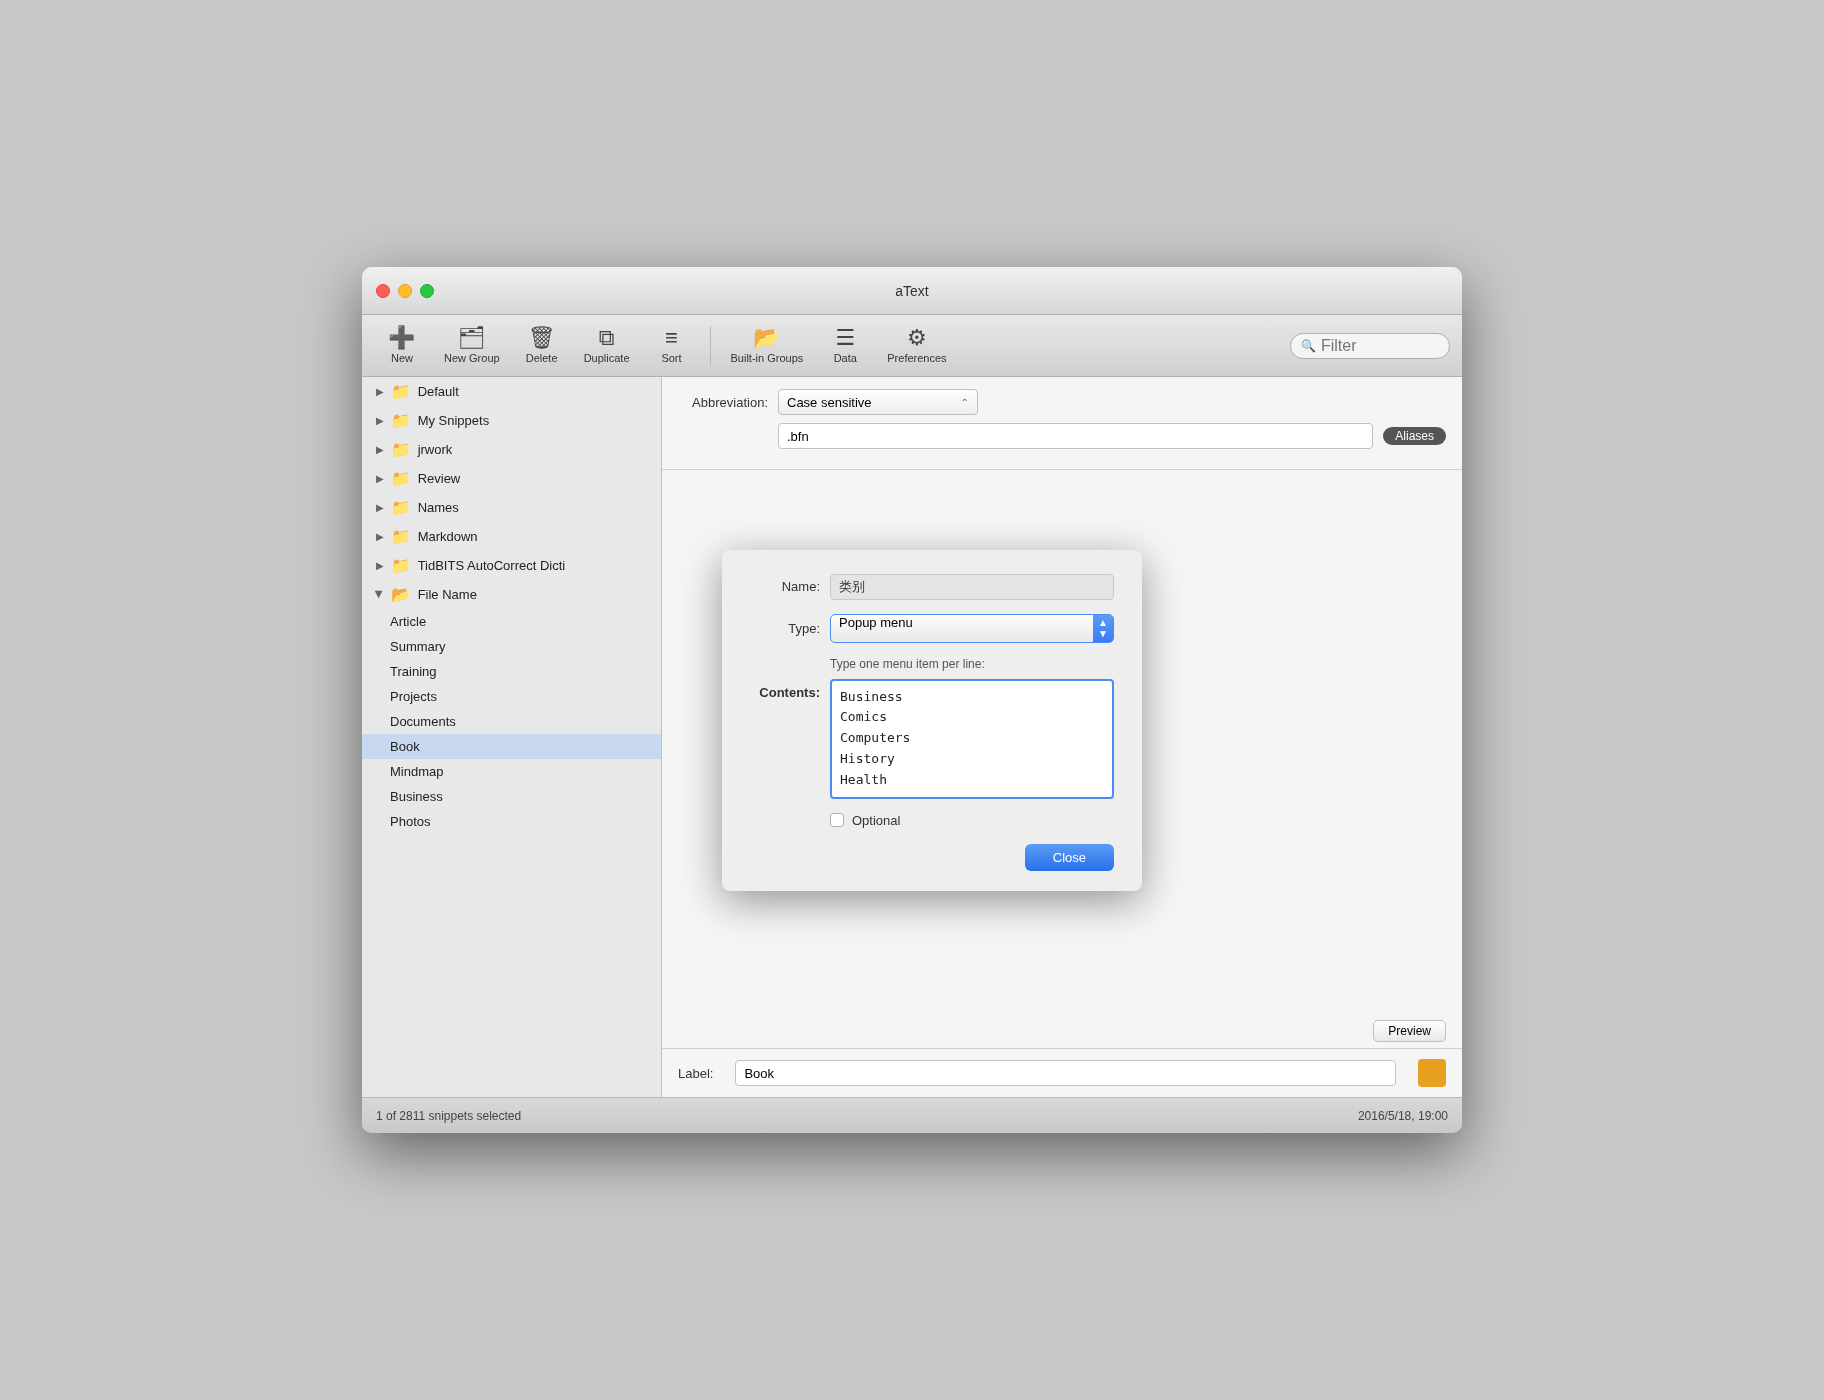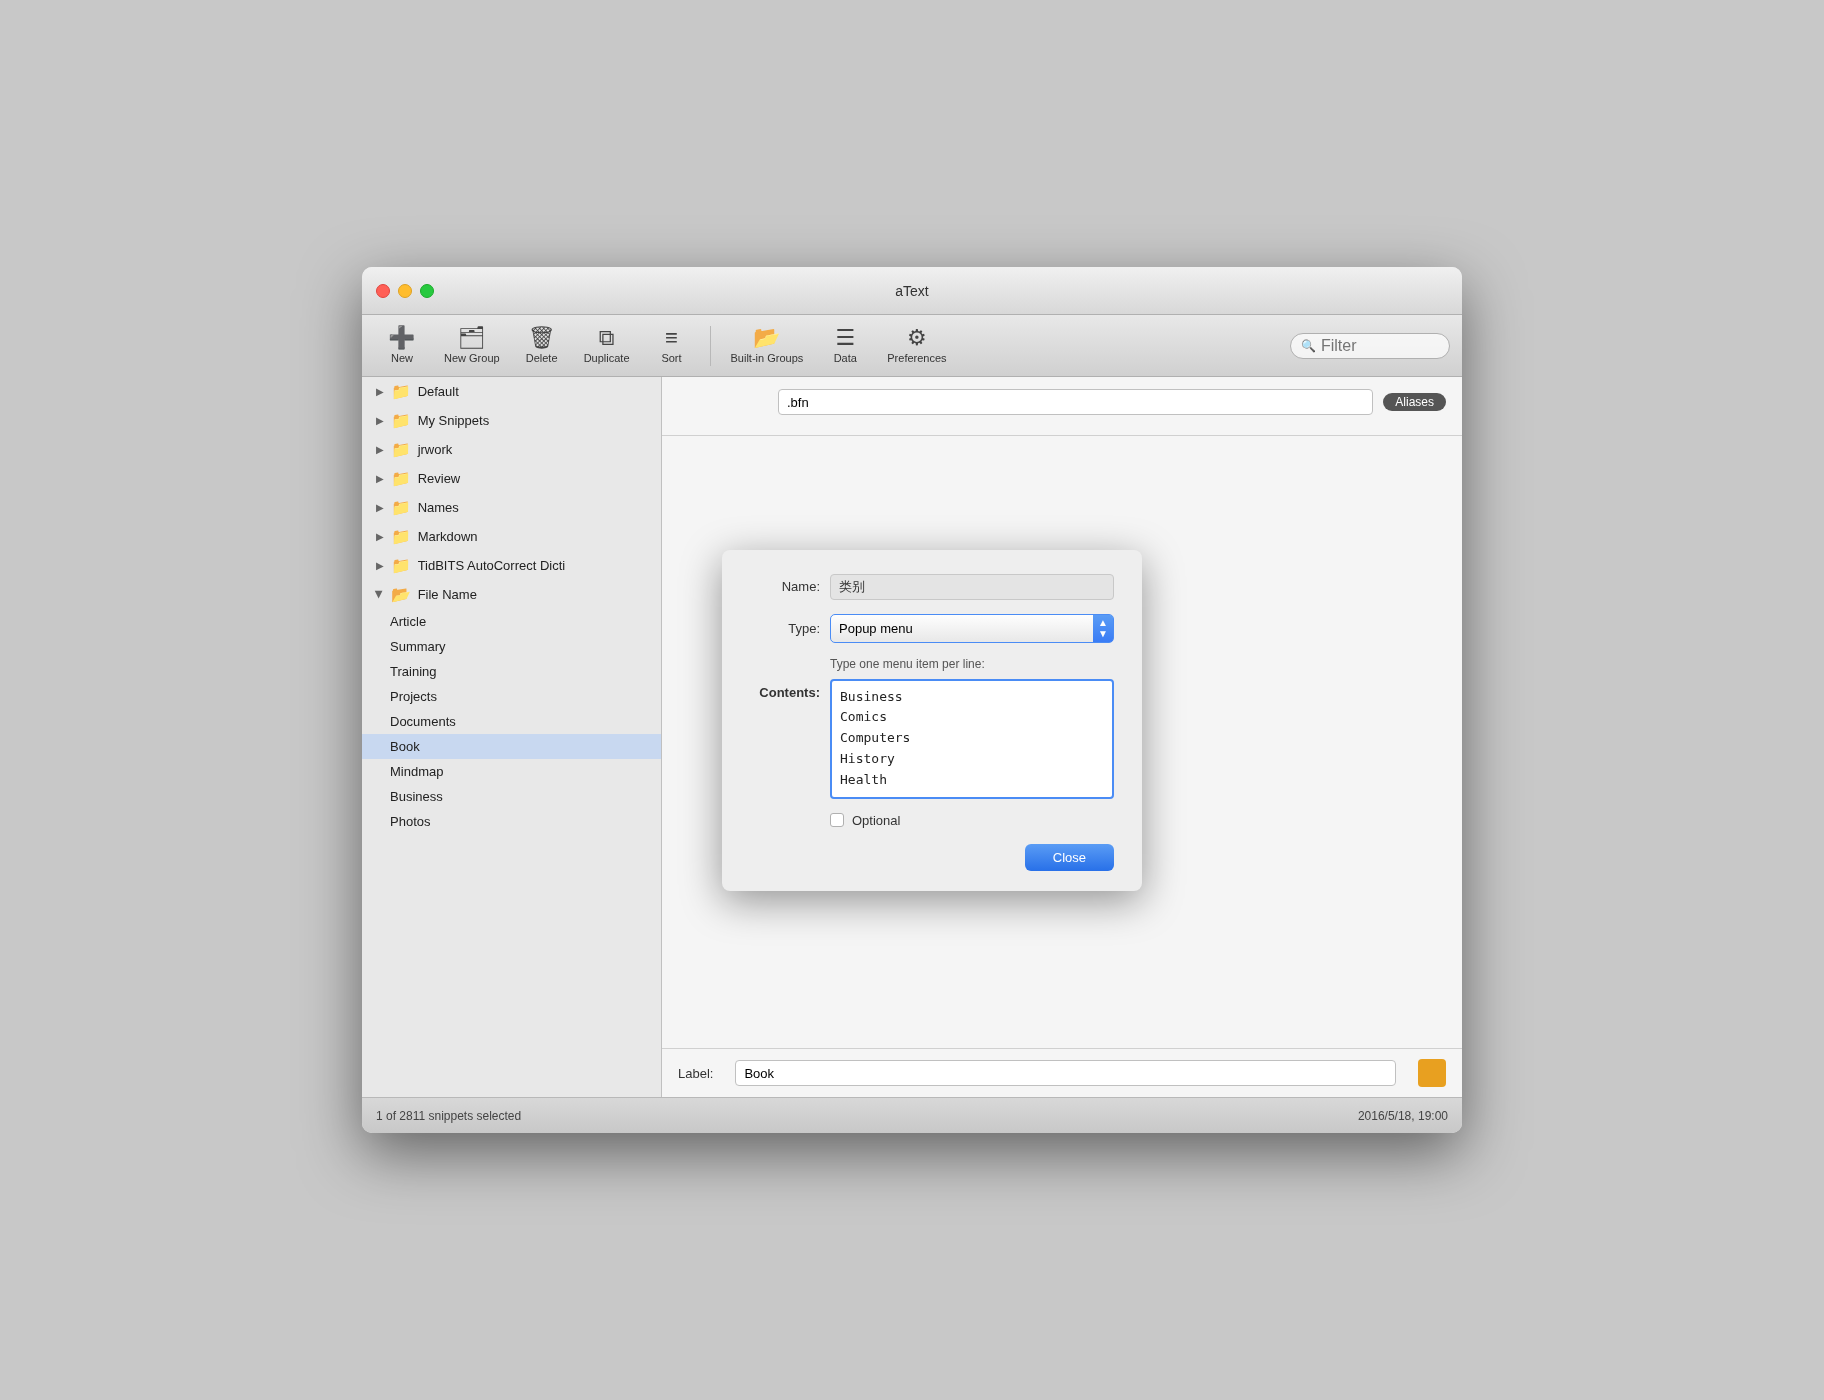--- a/index.html
+++ b/index.html
@@ -336,21 +336,21 @@
     .modal-select {
       flex: 1;
       height: 29px;
       border: 1px solid #4a8cf5;
       border-radius: 5px;
       font-size: 13px;
       background: linear-gradient(to bottom, #fefefe, #e8e8e8);
       padding: 0 8px;
       cursor: pointer;
       display: flex;
-      align-items: center;
+      align-items: flex-start;
       justify-content: space-between;
     }
     .modal-select-arrow {
       background: linear-gradient(to bottom, #5a9cf5, #3a7cf5);
       color: white;
       width: 20px;
       height: 100%;
       display: flex;
       align-items: center;
       justify-content: center;
@@ -563,29 +563,39 @@
       </div>
 
       <div class="sidebar-item indented">
         <span>Photos</span>
       </div>
     </div>
 
     <div class="content">
       <div class="content-top">
         <div class="field-row">
+          <span class="field-label">Abbreviation:</span>
+          <div class="field-dropdown" style="max-width:200px;">
+            <span>Case sensitive</span>
+            <span class="dropdown-arrow">⌃</span>
+          </div>
+        </div>
+        <div class="field-row">
           <span class="field-label"></span>
           <input type="text" class="field-input" value=".bfn" style="">
           <button class="aliases-btn">Aliases</button>
         </div>
       </div>
 
 
       <div class="content-spacer"></div>
 
+      <div class="preview-row">
+        <button class="preview-btn">Preview</button>
+      </div>
 
       <div class="label-row">
         <span class="label-text">Label:</span>
         <input type="text" class="label-input" value="Book" style="">
         <div class="label-color" style="background: rgb(232, 160, 32);"></div>
       </div>
     </div>
   </div>
 
   <div class="statusbar">

